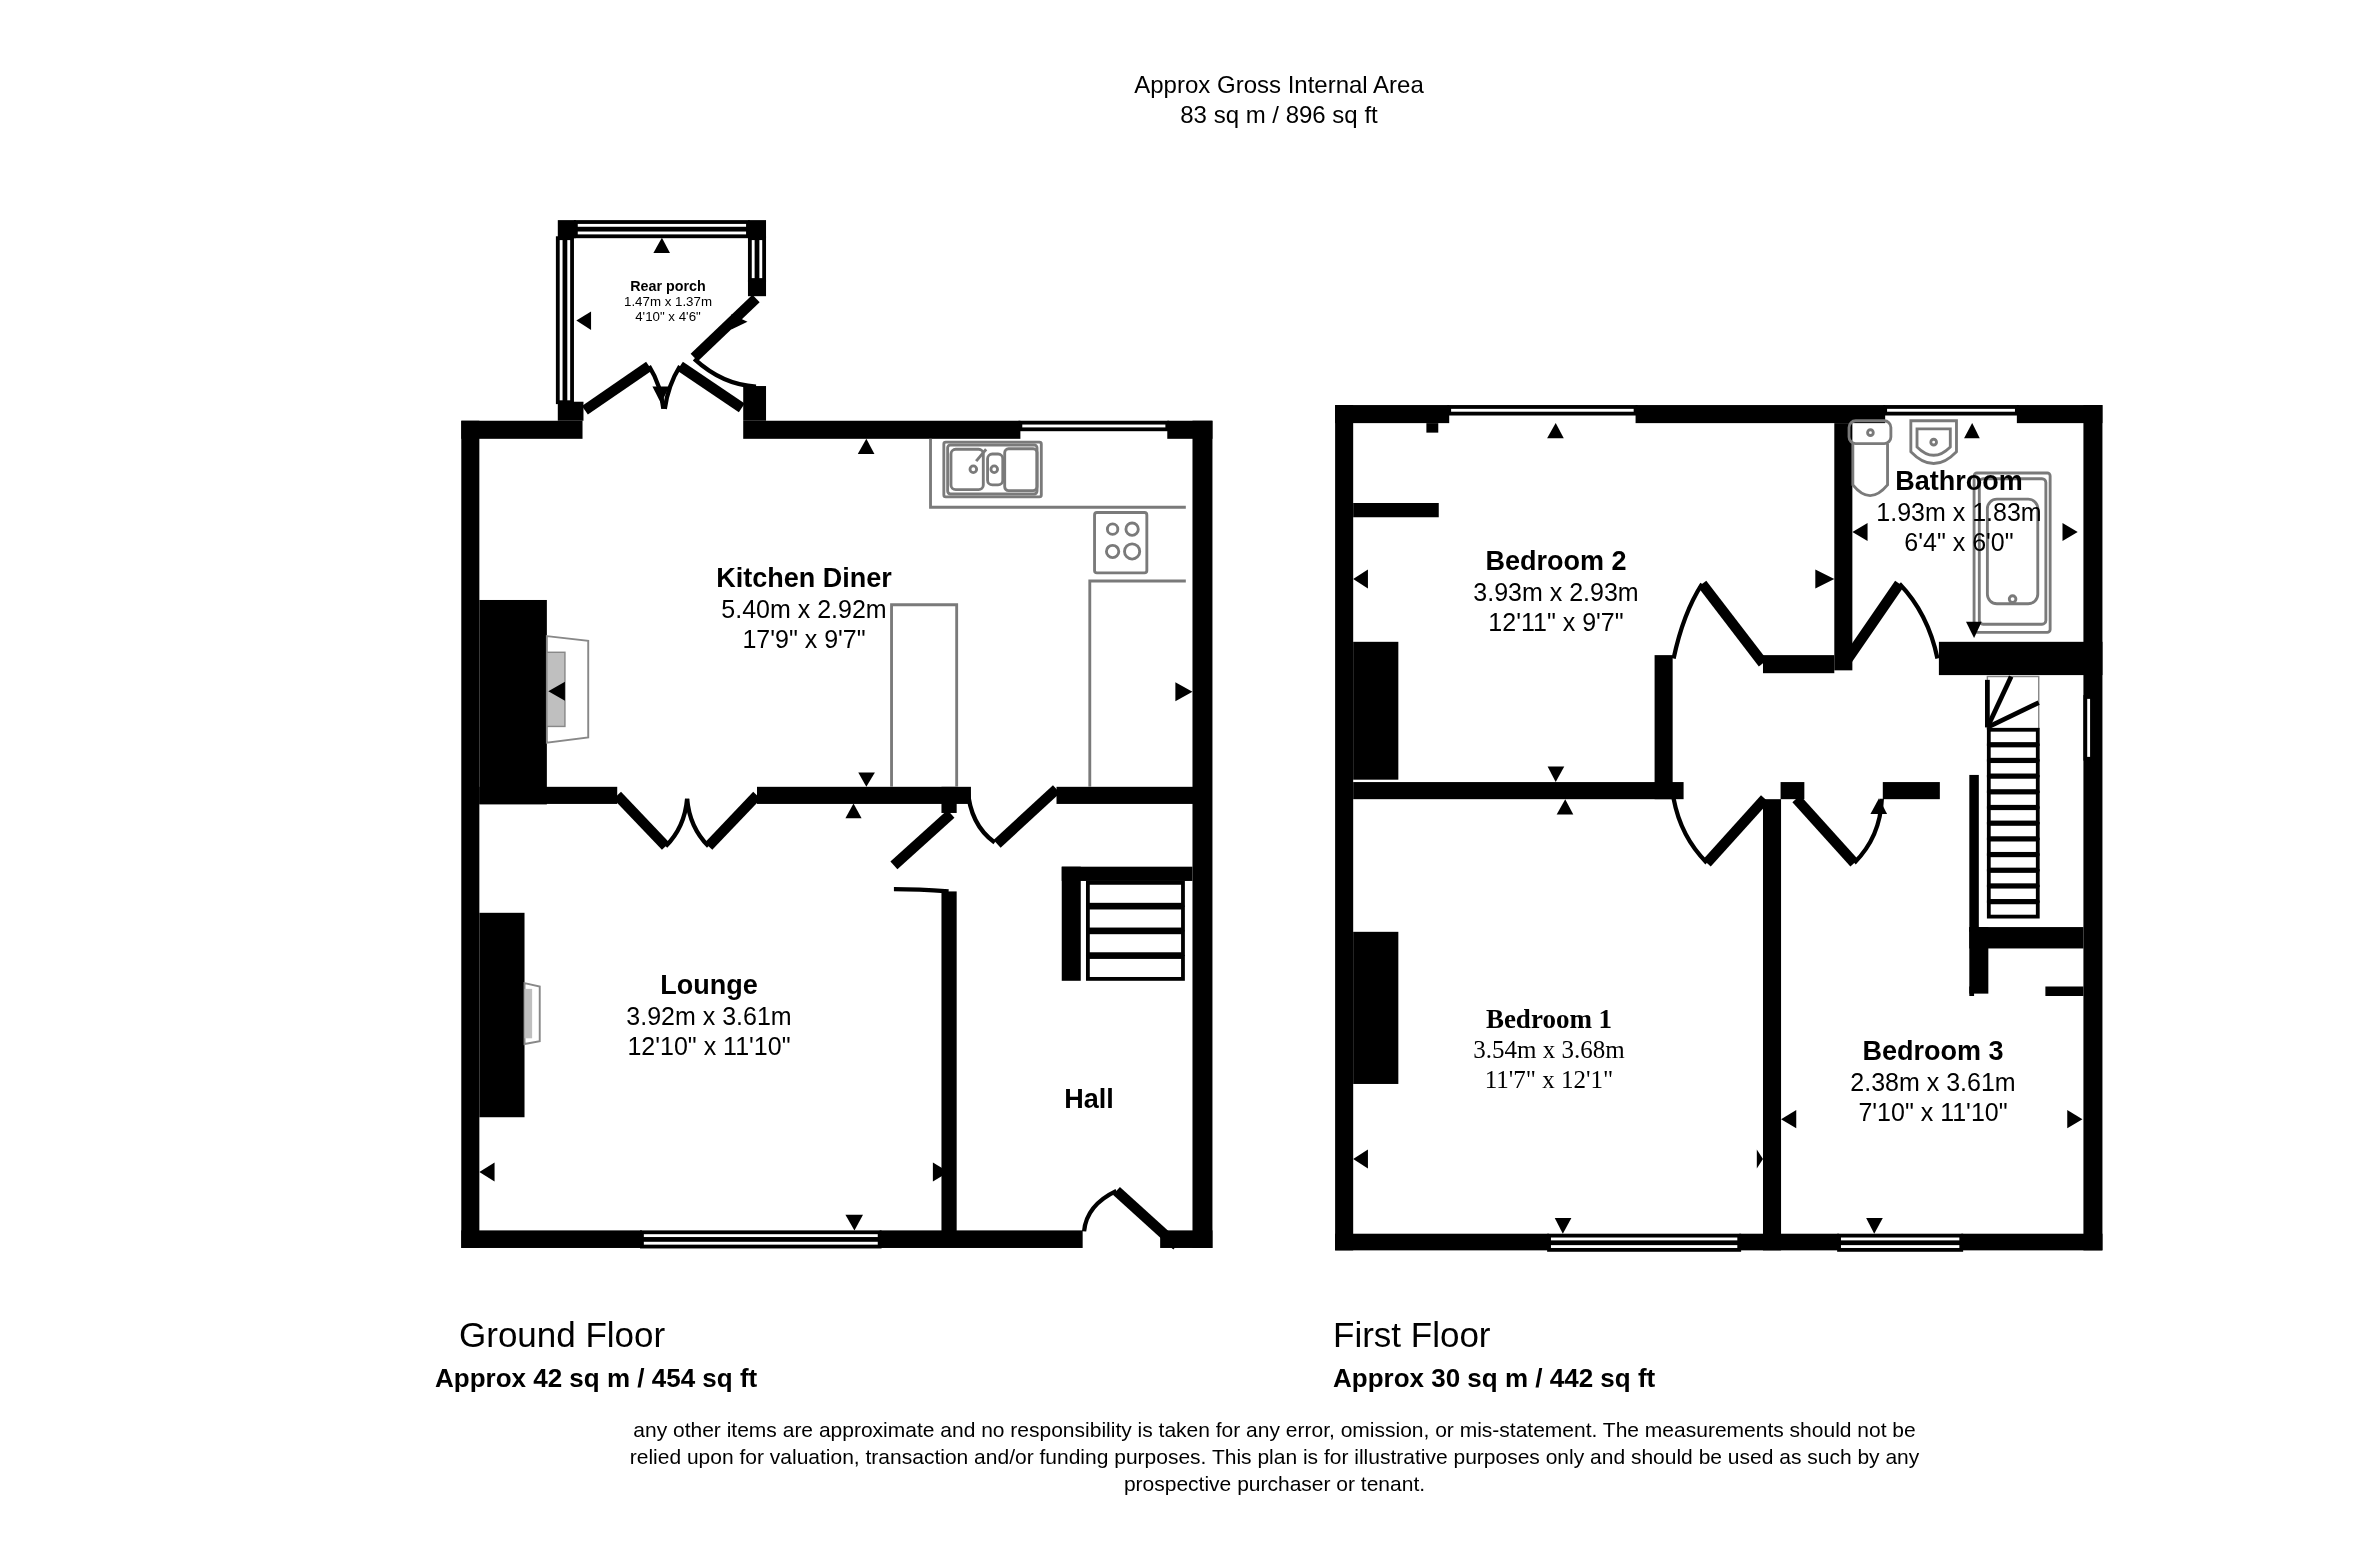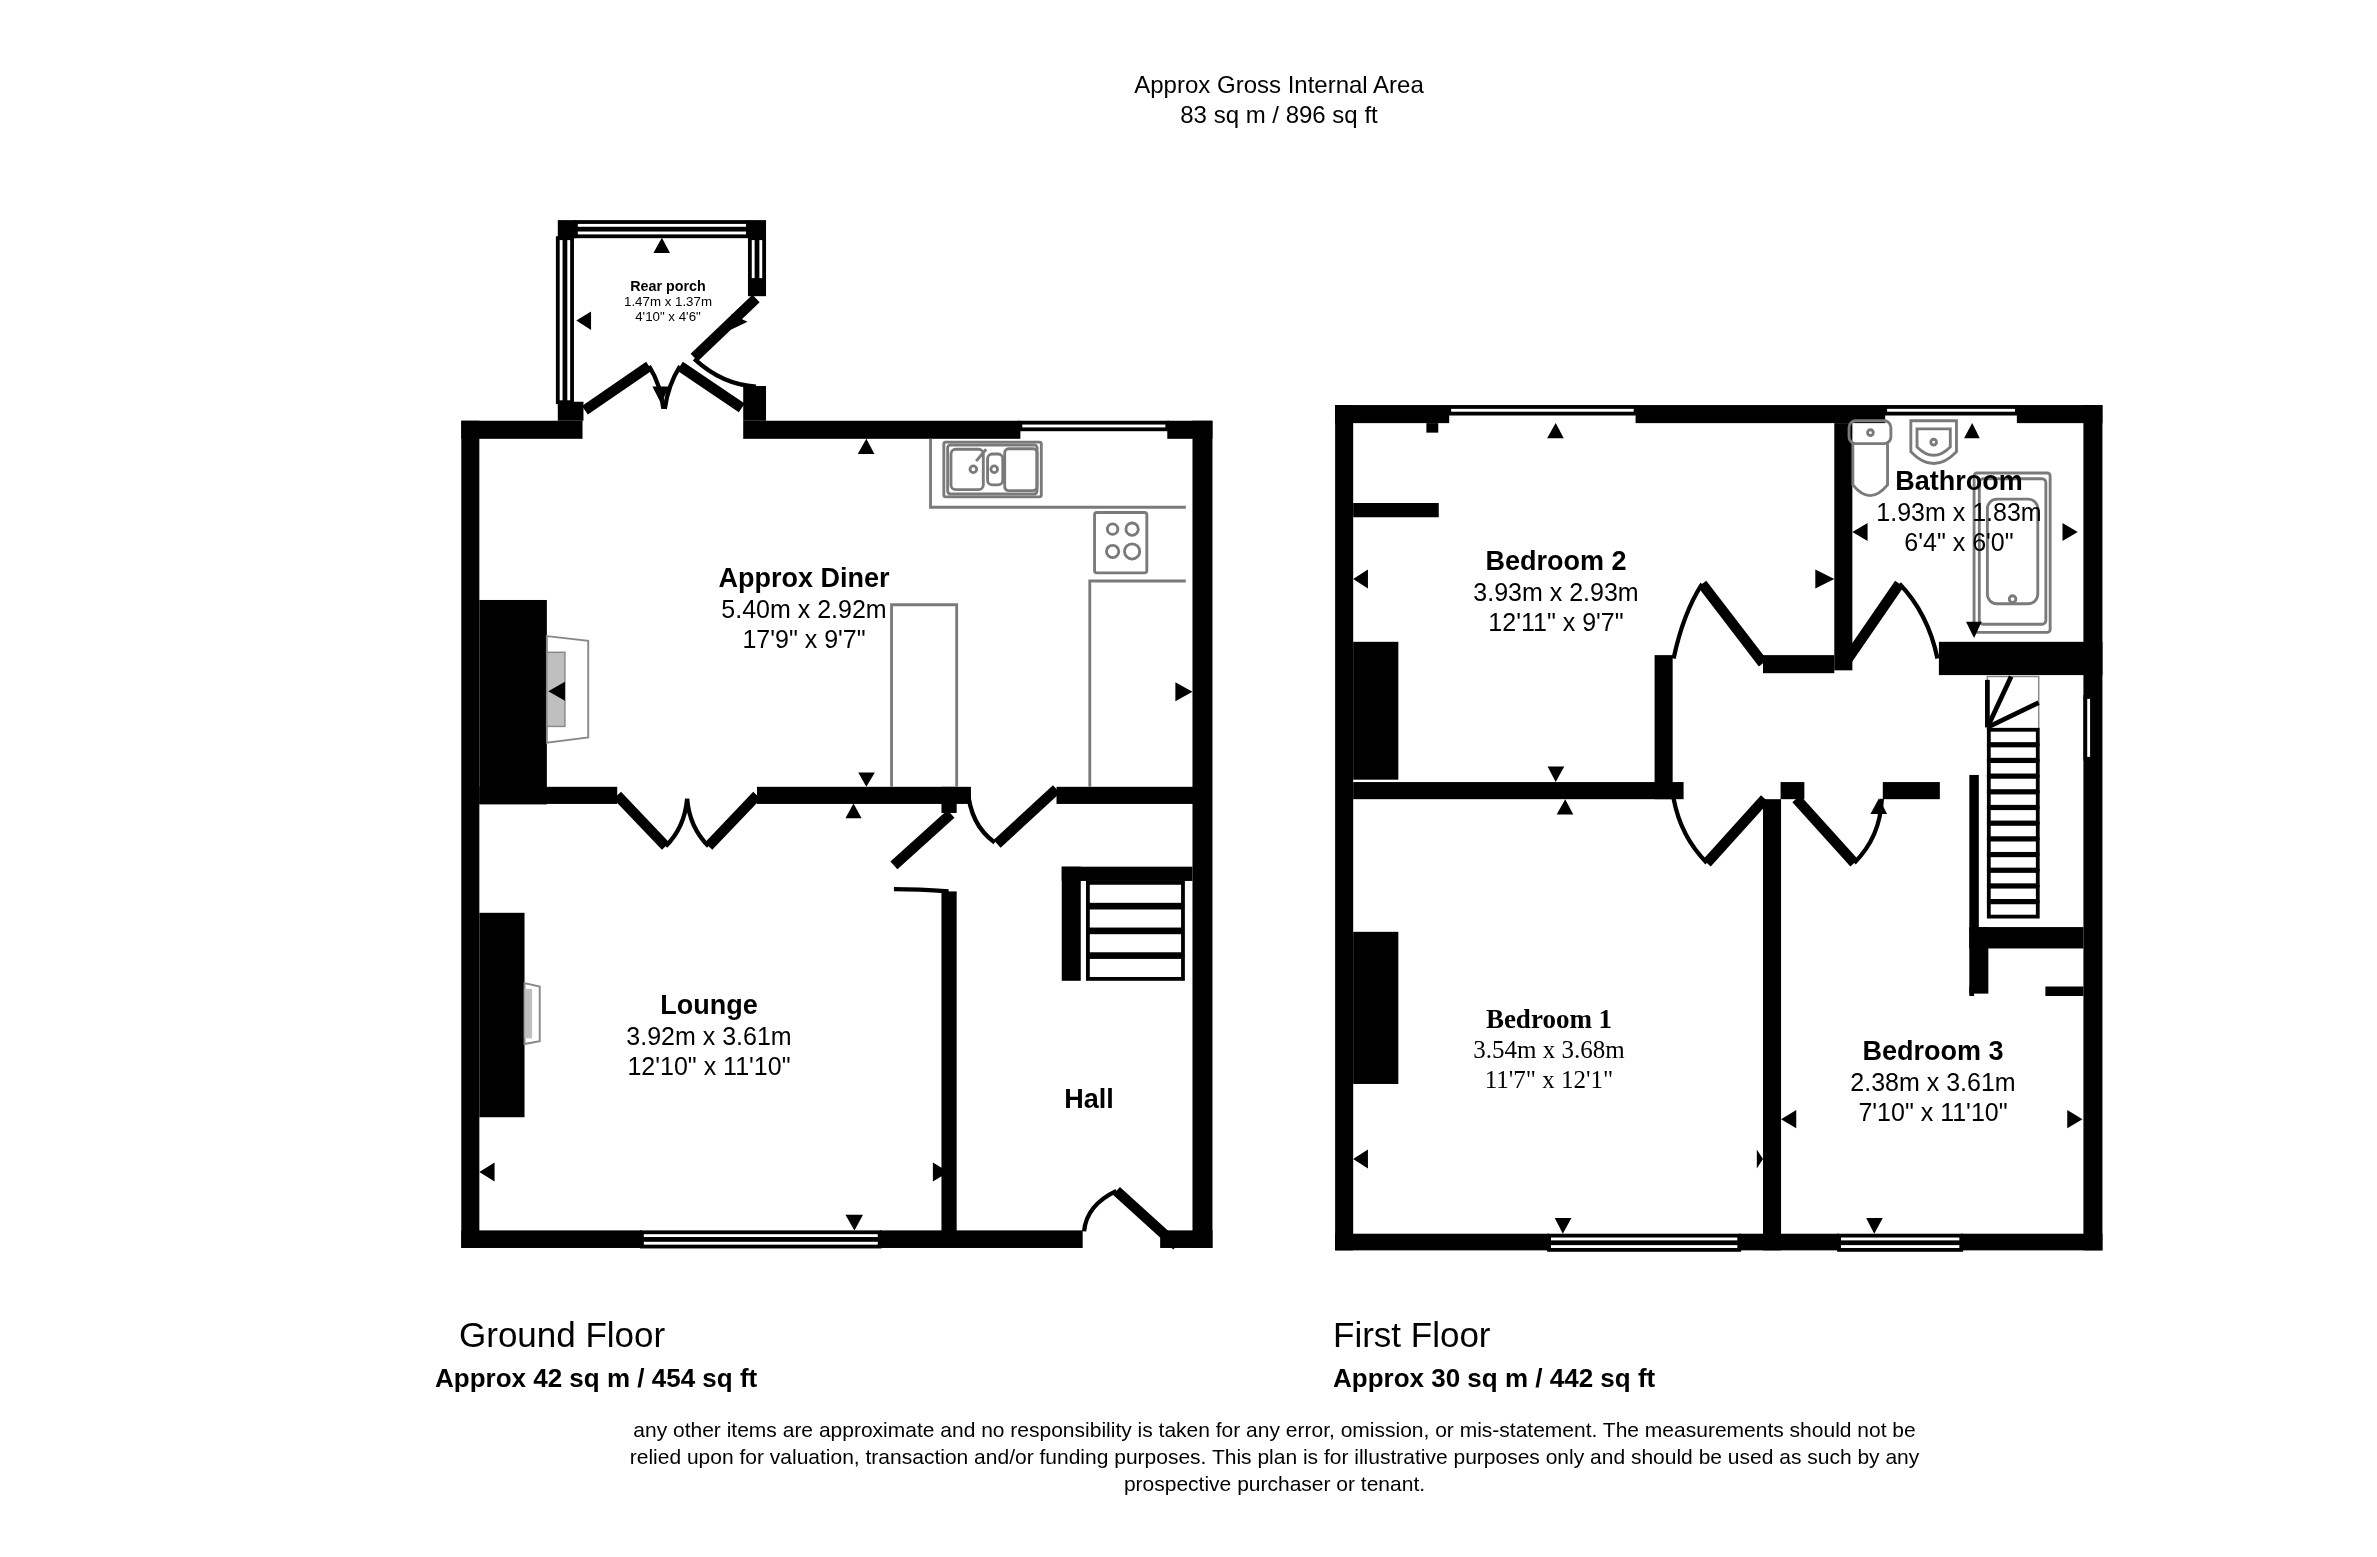--- a/index.html
+++ b/index.html
@@ -254,25 +254,25 @@
     </g>
   </g>
 </svg>
 
 <div class="txt small" style="left:668px; top:278px;">
   <div class="rname">Rear porch</div>
   <div class="rdim">1.47m x 1.37m</div>
   <div class="rdim">4'10" x 4'6"</div>
 </div>
 <div class="txt" style="left:804px; top:563px;">
-  <div class="rname">Approx Diner</div>
+  <div class="rname">Kitchen Diner</div>
   <div class="rdim">5.40m x 2.92m</div>
   <div class="rdim">17'9" x 9'7"</div>
 </div>
-<div class="txt" style="left:709px; top:970px;margin-top:20px;">
+<div class="txt" style="left:709px; top:970px;">
   <div class="rname">Lounge</div>
   <div class="rdim">3.92m x 3.61m</div>
   <div class="rdim">12'10" x 11'10"</div>
 </div>
 <div class="txt" style="left:1089px; top:1084px;">
   <div class="rname">Hall</div>
 </div>
 
 <div class="txt" style="left:1556px; top:546px;">
   <div class="rname">Bedroom 2</div>

